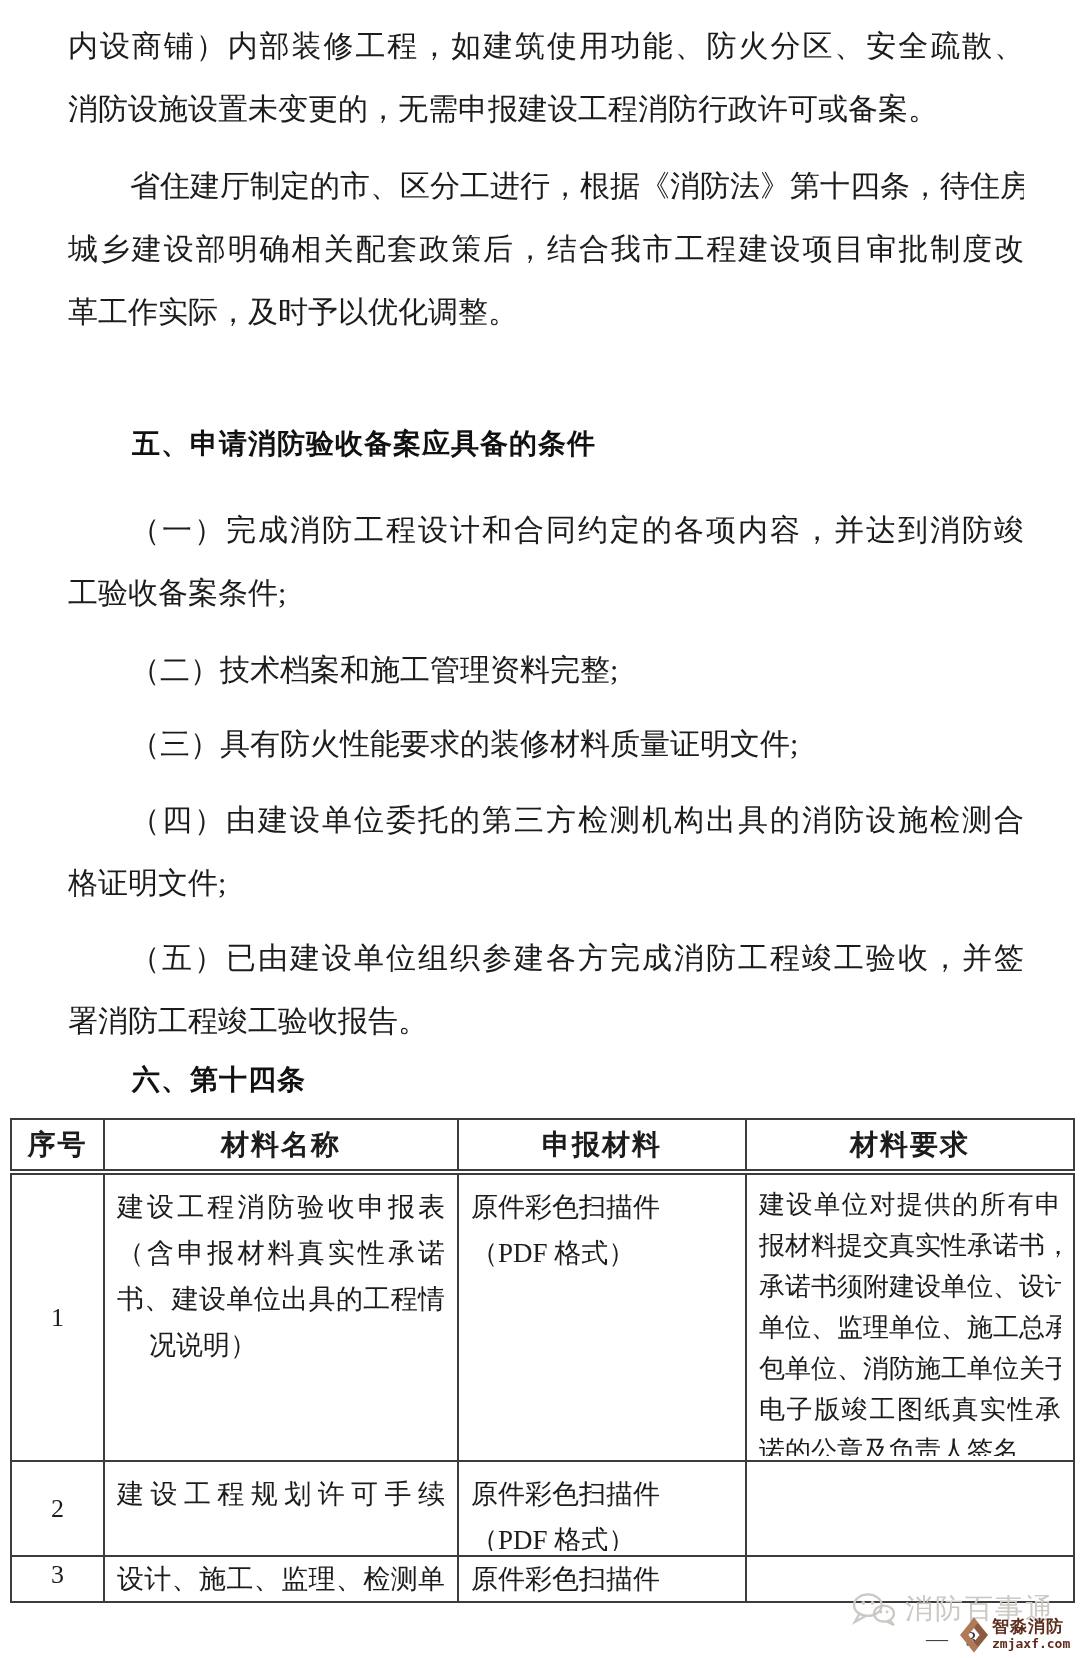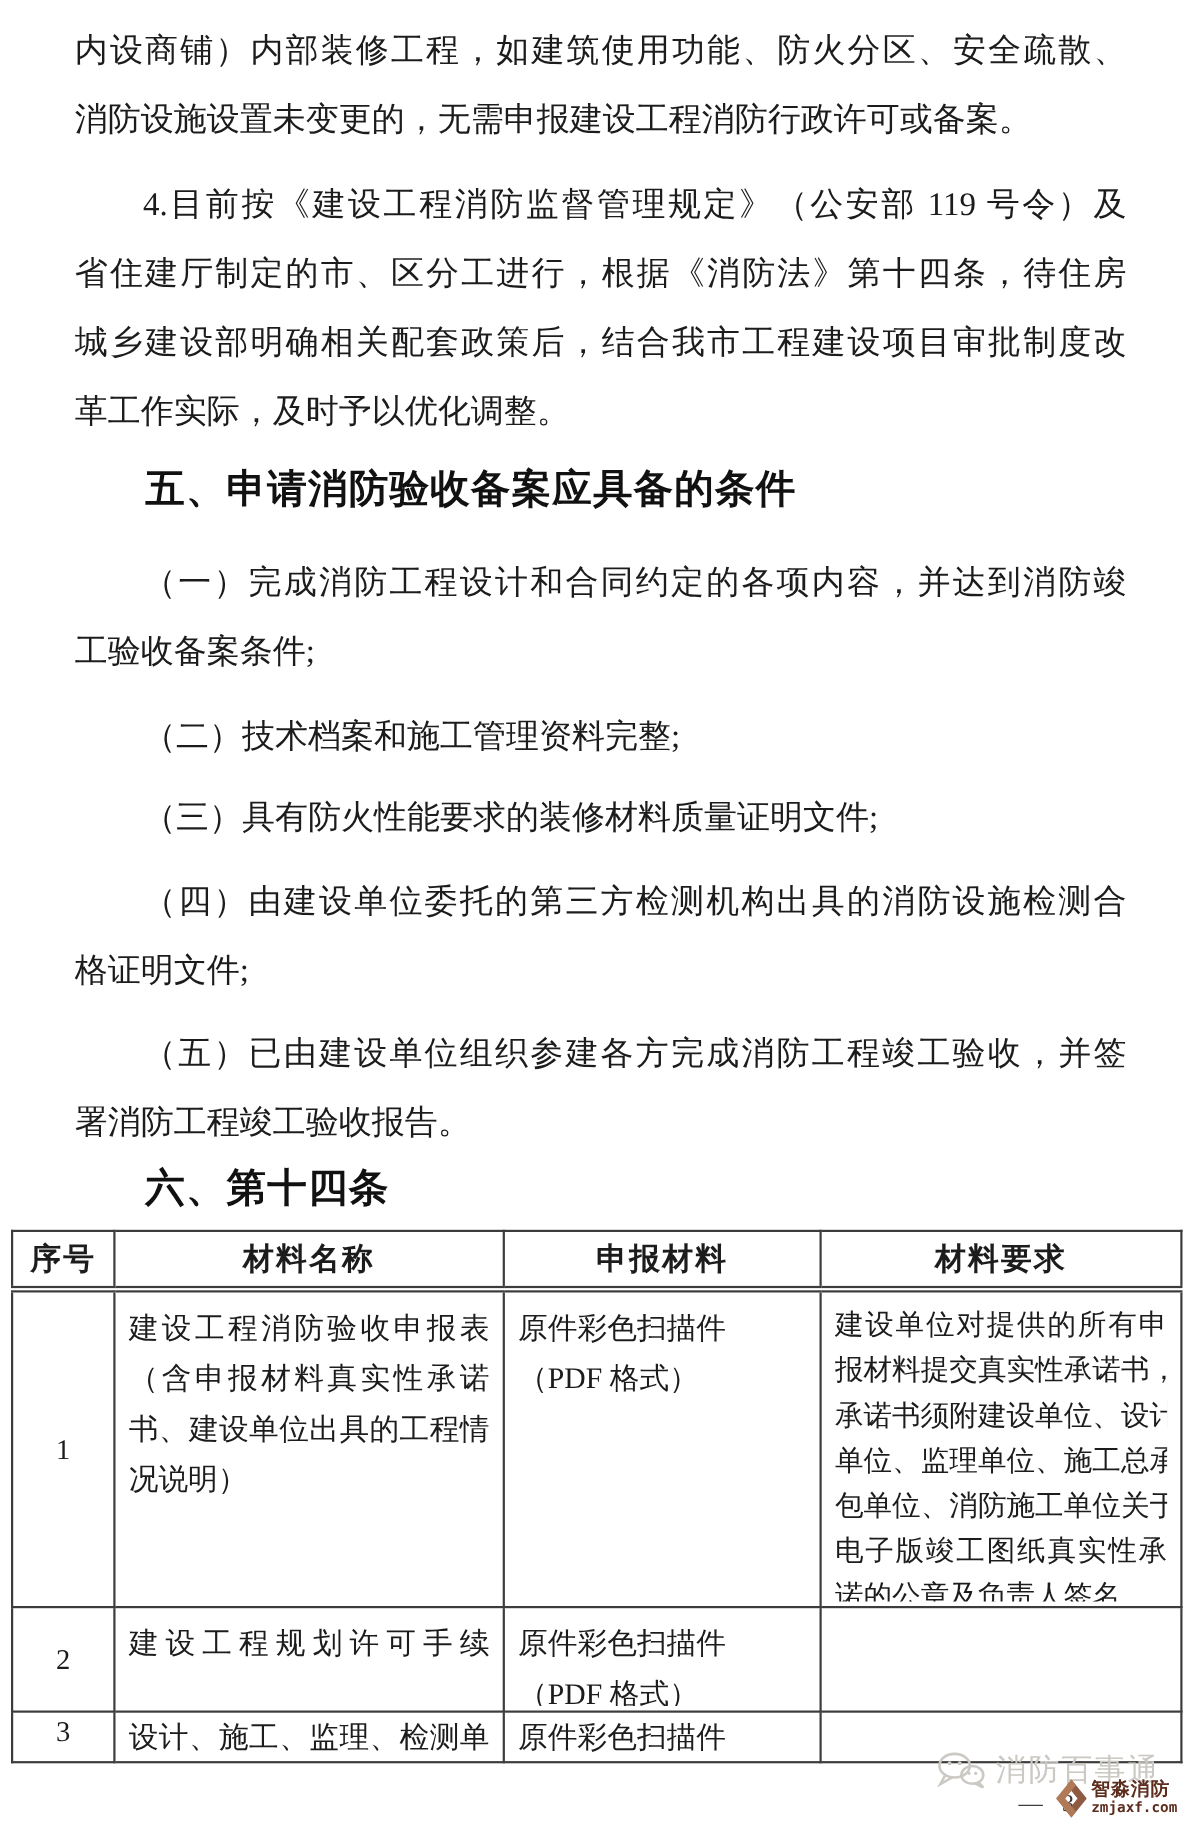--- a/index.html
+++ b/index.html
@@ -12,21 +12,21 @@
   .blk .tl{
     height:63px;line-height:63px;white-space:nowrap;overflow:hidden;
     text-align:justify;text-align-last:justify;text-justify:inter-ideograph;
   }
   .blk .tl:last-child{text-align-last:left;}
   .blk.indent .tl:first-child{text-indent:62px;}
   
   .heading{
     position:absolute;left:132px;margin:0;
     font-family:"Liberation Sans","DejaVu Sans",sans-serif;font-weight:bold;
-    font-size:36px;line-height:48px;color:#111;letter-spacing:1px;white-space:nowrap;
+    font-size:28px;line-height:48px;color:#111;letter-spacing:1px;white-space:nowrap;
   }
   
   table.mat{
     position:absolute;left:10px;top:1118px;width:1065px;
     border-collapse:collapse;table-layout:fixed;font-size:27px;color:#1c1c1c;background:#fff;
   }
   .mat th,.mat td{border:2px solid #3c3c3c;padding:4px;vertical-align:top;}
   .mat th{
     height:41px;font-family:"Liberation Sans","DejaVu Sans",sans-serif;font-weight:bold;
     font-size:28px;text-align:center;vertical-align:middle;letter-spacing:2px;
@@ -34,21 +34,21 @@
   }
   td.c-no{text-align:center;vertical-align:middle;font-size:26px;}
   tr.r3 td.c-no{vertical-align:top;padding-top:3px;}
   .cellbox{overflow:hidden;padding:5px 8px 0 8px;}
   .cellbox .tl{
     line-height:46px;white-space:nowrap;overflow:hidden;
     text-align:justify;text-align-last:justify;text-justify:inter-ideograph;
   }
   td.c-req .cellbox .tl{line-height:41px;font-size:26px;}
   td.c-req .cellbox .tl:last-child{text-align-last:left;}
-  td.c-name.ll .cellbox .tl:last-child{text-align-last:left;}
+  td.c-name.ll .cellbox .tl:last-child{text-align-last:left;margin-left:32px;}
   td.plain .cellbox .tl{text-align:left;text-align-last:left;}
   .h1{height:272px;}.h2{height:80px;}.h3{height:33px;}
   tr.r3 .cellbox{padding-top:3px;}
   tr.r3 .cellbox .tl{line-height:31px;}
   
   .wm{position:absolute;left:851px;top:1592px;display:flex;align-items:center;gap:8px;}
   .wm-text{
     font-family:Liberation Sans, sans-serif;font-size:28px;line-height:32px;
     color:#ccc8c3;letter-spacing:2px;white-space:nowrap;
   }
@@ -71,21 +71,20 @@
 <body>
 
 <div class="page">
 
   <div class="blk" style="top:14px">
       <div class="tl">内设商铺）内部装修工程，如建筑使用功能、防火分区、安全疏散、</div>
       <div class="tl">消防设施设置未变更的，无需申报建设工程消防行政许可或备案。</div>
     </div>
 
   <div class="blk indent" style="top:154px">
-      <div class="tl">4.目前按《建设工程消防监督管理规定》（公安部 119 号令）及</div>
       <div class="tl">省住建厅制定的市、区分工进行，根据《消防法》第十四条，待住房</div>
       <div class="tl">城乡建设部明确相关配套政策后，结合我市工程建设项目审批制度改</div>
       <div class="tl">革工作实际，及时予以优化调整。</div>
     </div>
 
   <h2 class="heading" style="top:420px">五、申请消防验收备案应具备的条件</h2>
 
   <div class="blk indent" style="top:498px">
       <div class="tl">（一）完成消防工程设计和合同约定的各项内容，并达到消防竣</div>
       <div class="tl">工验收备案条件;</div>

